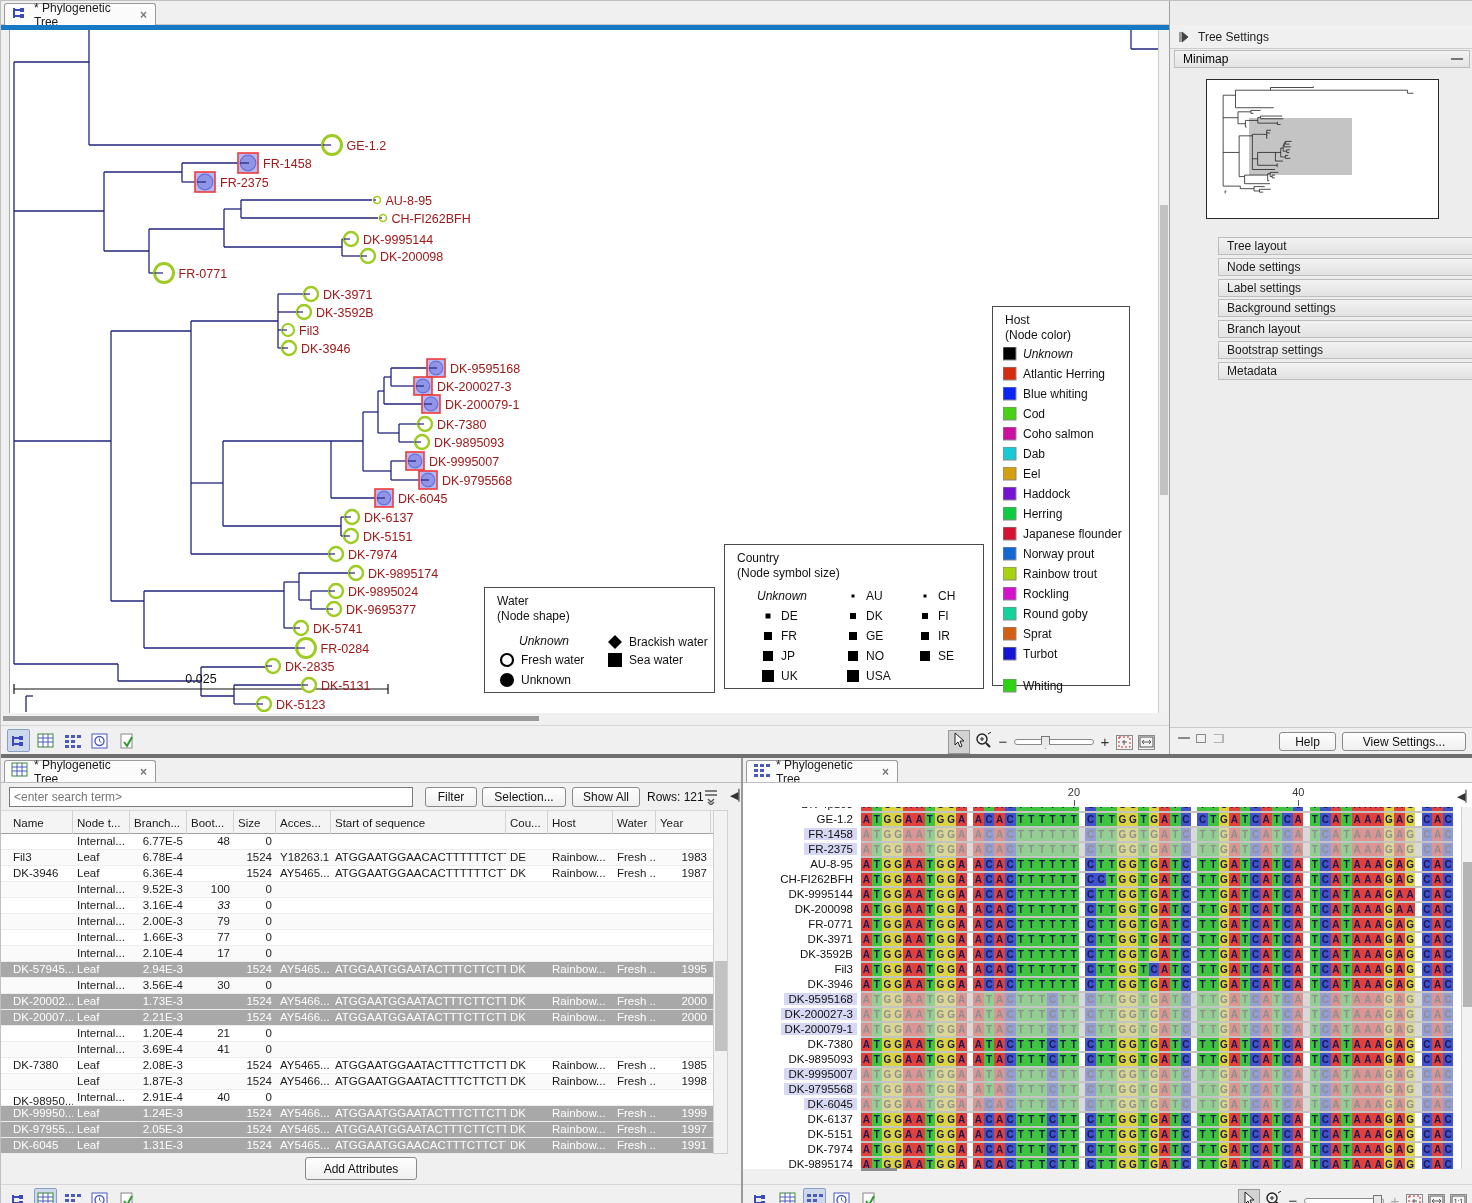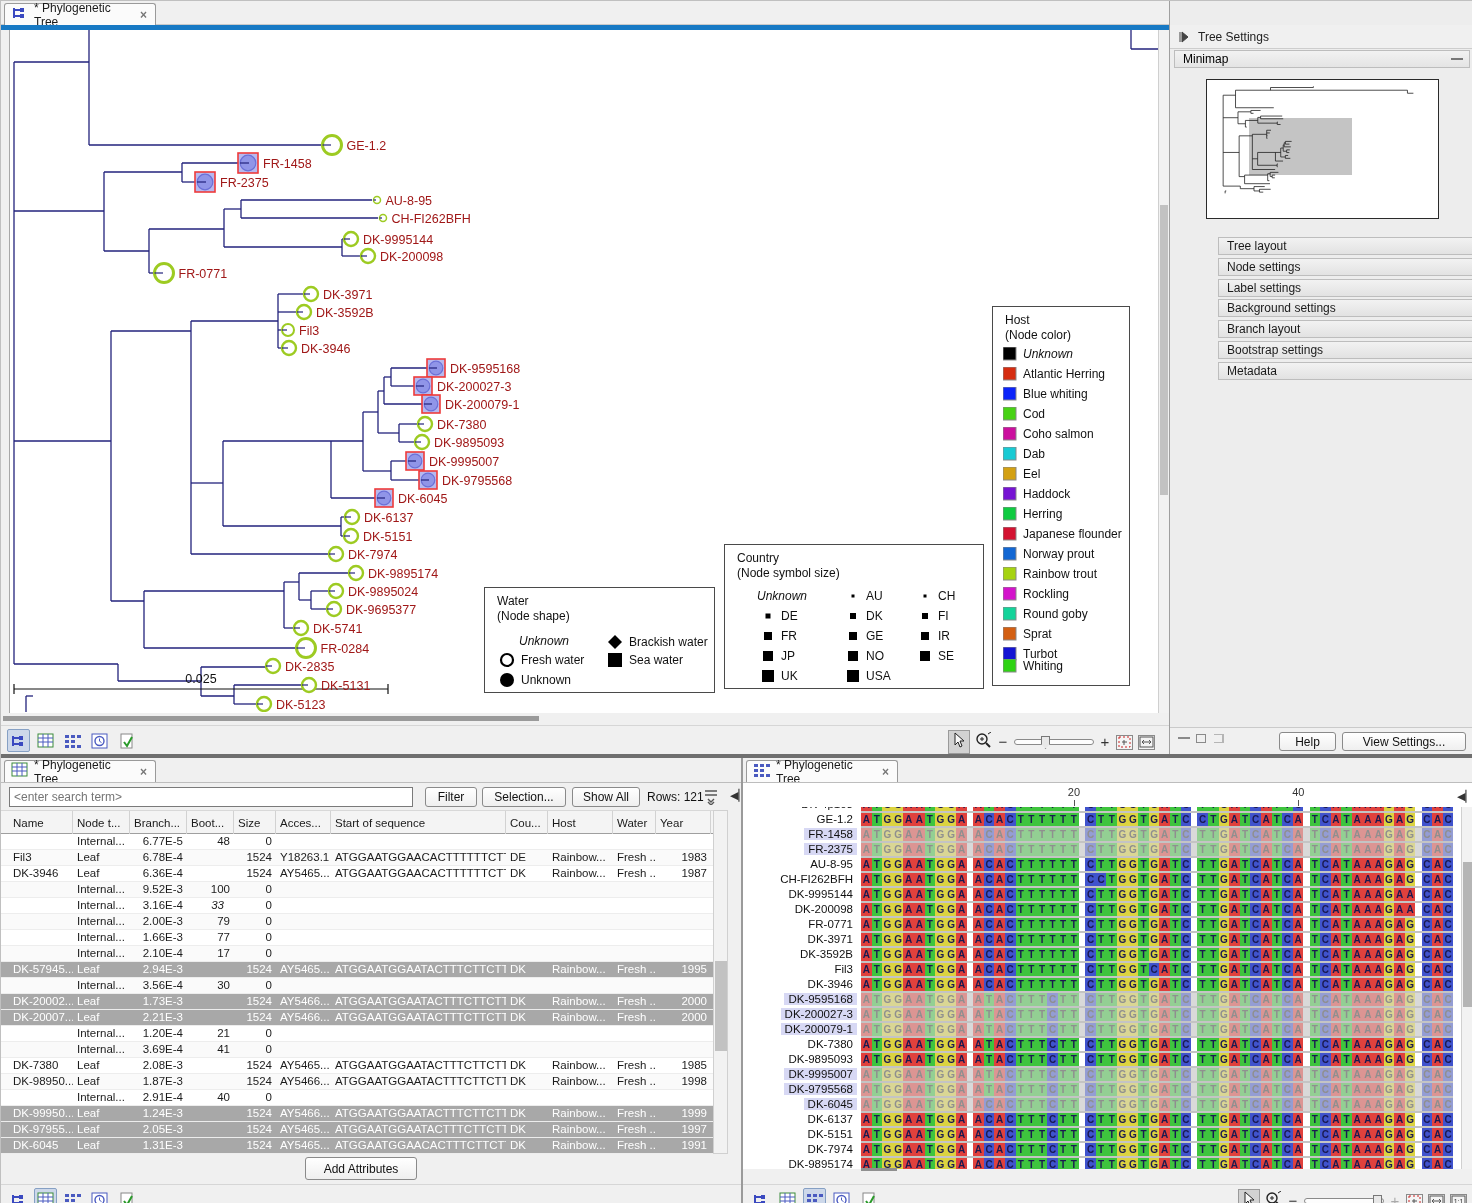--- a/index.html
+++ b/index.html
@@ -579,21 +579,21 @@
               <rect x="0" y="0" width="13" height="13" fill="#d35f12" stroke="#888"></rect>
             </svg>
             <span>Sprat</span>
           </div>
           <div class="litem" style="left: 10px; top: 340px;">
             <svg width="14" height="14">
               <rect x="0" y="0" width="13" height="13" fill="#1414d3" stroke="#888"></rect>
             </svg>
             <span>Turbot</span>
           </div>
-          <div class="litem" style="left: 10px; top: 352px;">
+          <div class="litem" style="left: 10px; top: 372px;">
             <svg width="14" height="14">
               <rect x="0" y="0" width="13" height="13" fill="#2ed313" stroke="#888"></rect>
             </svg>
             <span>Whiting</span>
           </div>
         </div>
     </div>
     <div id="tree-vscroll">
         <div class="thumb"></div>
       </div>
@@ -930,21 +930,21 @@
           <div class="tcell" style="left: 330px; width: 175px;"></div>
           <div class="tcell" style="left: 505px; width: 42px;"></div>
           <div class="tcell" style="left: 547px; width: 65px;"></div>
           <div class="tcell" style="left: 612px; width: 43px;"></div>
           <div class="tcell r" style="left: 655px; width: 55px;"></div>
         </div>
         <div class="trow" style="top: 64px;">
           <div class="tcell" style="left: 8px; width: 64px;"></div>
           <div class="tcell" style="left: 72px; width: 57px;">Internal...</div>
           <div class="tcell r" style="left: 129px; width: 57px;">3.16E-4</div>
-          <div class="tcell r" style="left: 180px; width: 47px; font-style: italic;">33</div>
+          <div class="tcell r" style="left: 186px; width: 47px; font-style: italic;">33</div>
           <div class="tcell r" style="left: 233px; width: 42px;">0</div>
           <div class="tcell" style="left: 275px; width: 55px;"></div>
           <div class="tcell" style="left: 330px; width: 175px;"></div>
           <div class="tcell" style="left: 505px; width: 42px;"></div>
           <div class="tcell" style="left: 547px; width: 65px;"></div>
           <div class="tcell" style="left: 612px; width: 43px;"></div>
           <div class="tcell r" style="left: 655px; width: 55px;"></div>
         </div>
         <div class="trow alt" style="top: 80px;">
           <div class="tcell" style="left: 8px; width: 64px;"></div>
@@ -1070,21 +1070,21 @@
           <div class="tcell r" style="left: 186px; width: 47px;"></div>
           <div class="tcell r" style="left: 233px; width: 42px;">1524</div>
           <div class="tcell" style="left: 275px; width: 55px;">AY5465...</div>
           <div class="tcell" style="left: 330px; width: 175px;">ATGGAATGGAATACTTTCTTCTTGG...</div>
           <div class="tcell" style="left: 505px; width: 42px;">DK</div>
           <div class="tcell" style="left: 547px; width: 65px;">Rainbow...</div>
           <div class="tcell" style="left: 612px; width: 43px;">Fresh ...</div>
           <div class="tcell r" style="left: 655px; width: 55px;">1985</div>
         </div>
         <div class="trow alt" style="top: 240px;">
-          <div class="tcell" style="left: 8px; width: 64px;">DK-98950...</div>
+          <div class="tcell" style="left: 8px; width: 64px; margin-top: 20px;">DK-98950...</div>
           <div class="tcell" style="left: 72px; width: 57px;">Leaf</div>
           <div class="tcell r" style="left: 129px; width: 57px;">1.87E-3</div>
           <div class="tcell r" style="left: 186px; width: 47px;"></div>
           <div class="tcell r" style="left: 233px; width: 42px;">1524</div>
           <div class="tcell" style="left: 275px; width: 55px;">AY5466...</div>
           <div class="tcell" style="left: 330px; width: 175px;">ATGGAATGGAATACTTTCTTCTTGG...</div>
           <div class="tcell" style="left: 505px; width: 42px;">DK</div>
           <div class="tcell" style="left: 547px; width: 65px;">Rainbow...</div>
           <div class="tcell" style="left: 612px; width: 43px;">Fresh ...</div>
           <div class="tcell r" style="left: 655px; width: 55px;">1998</div>

